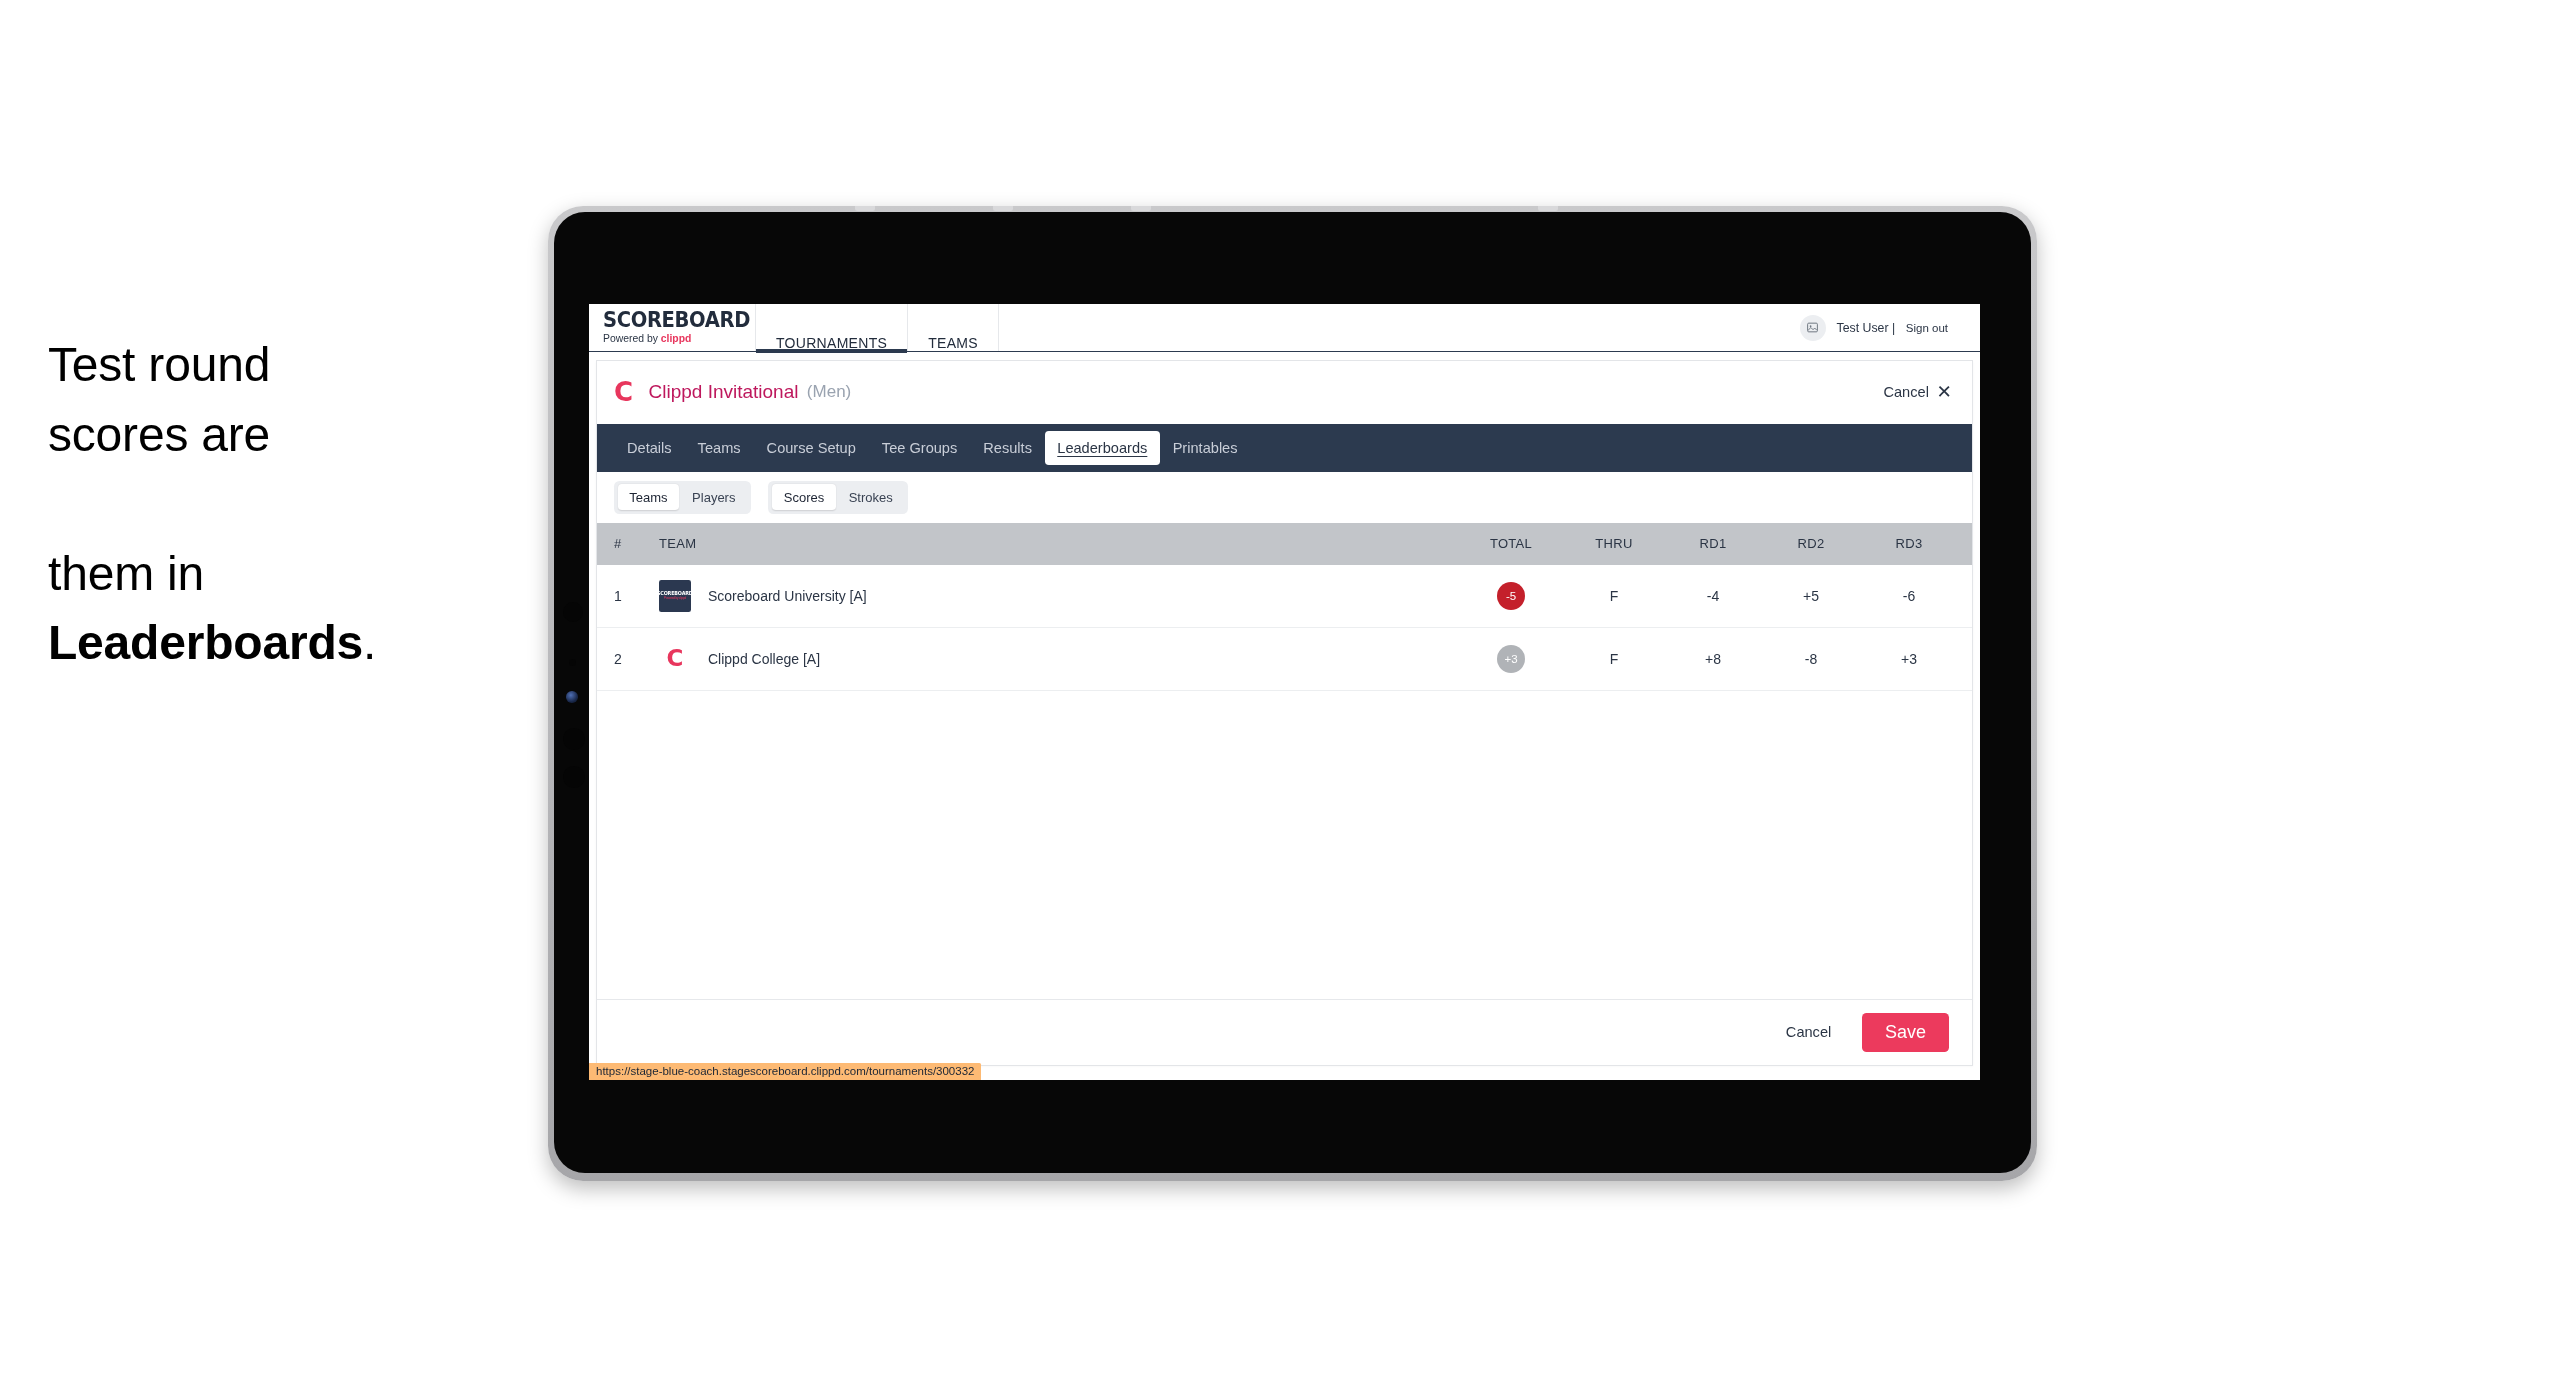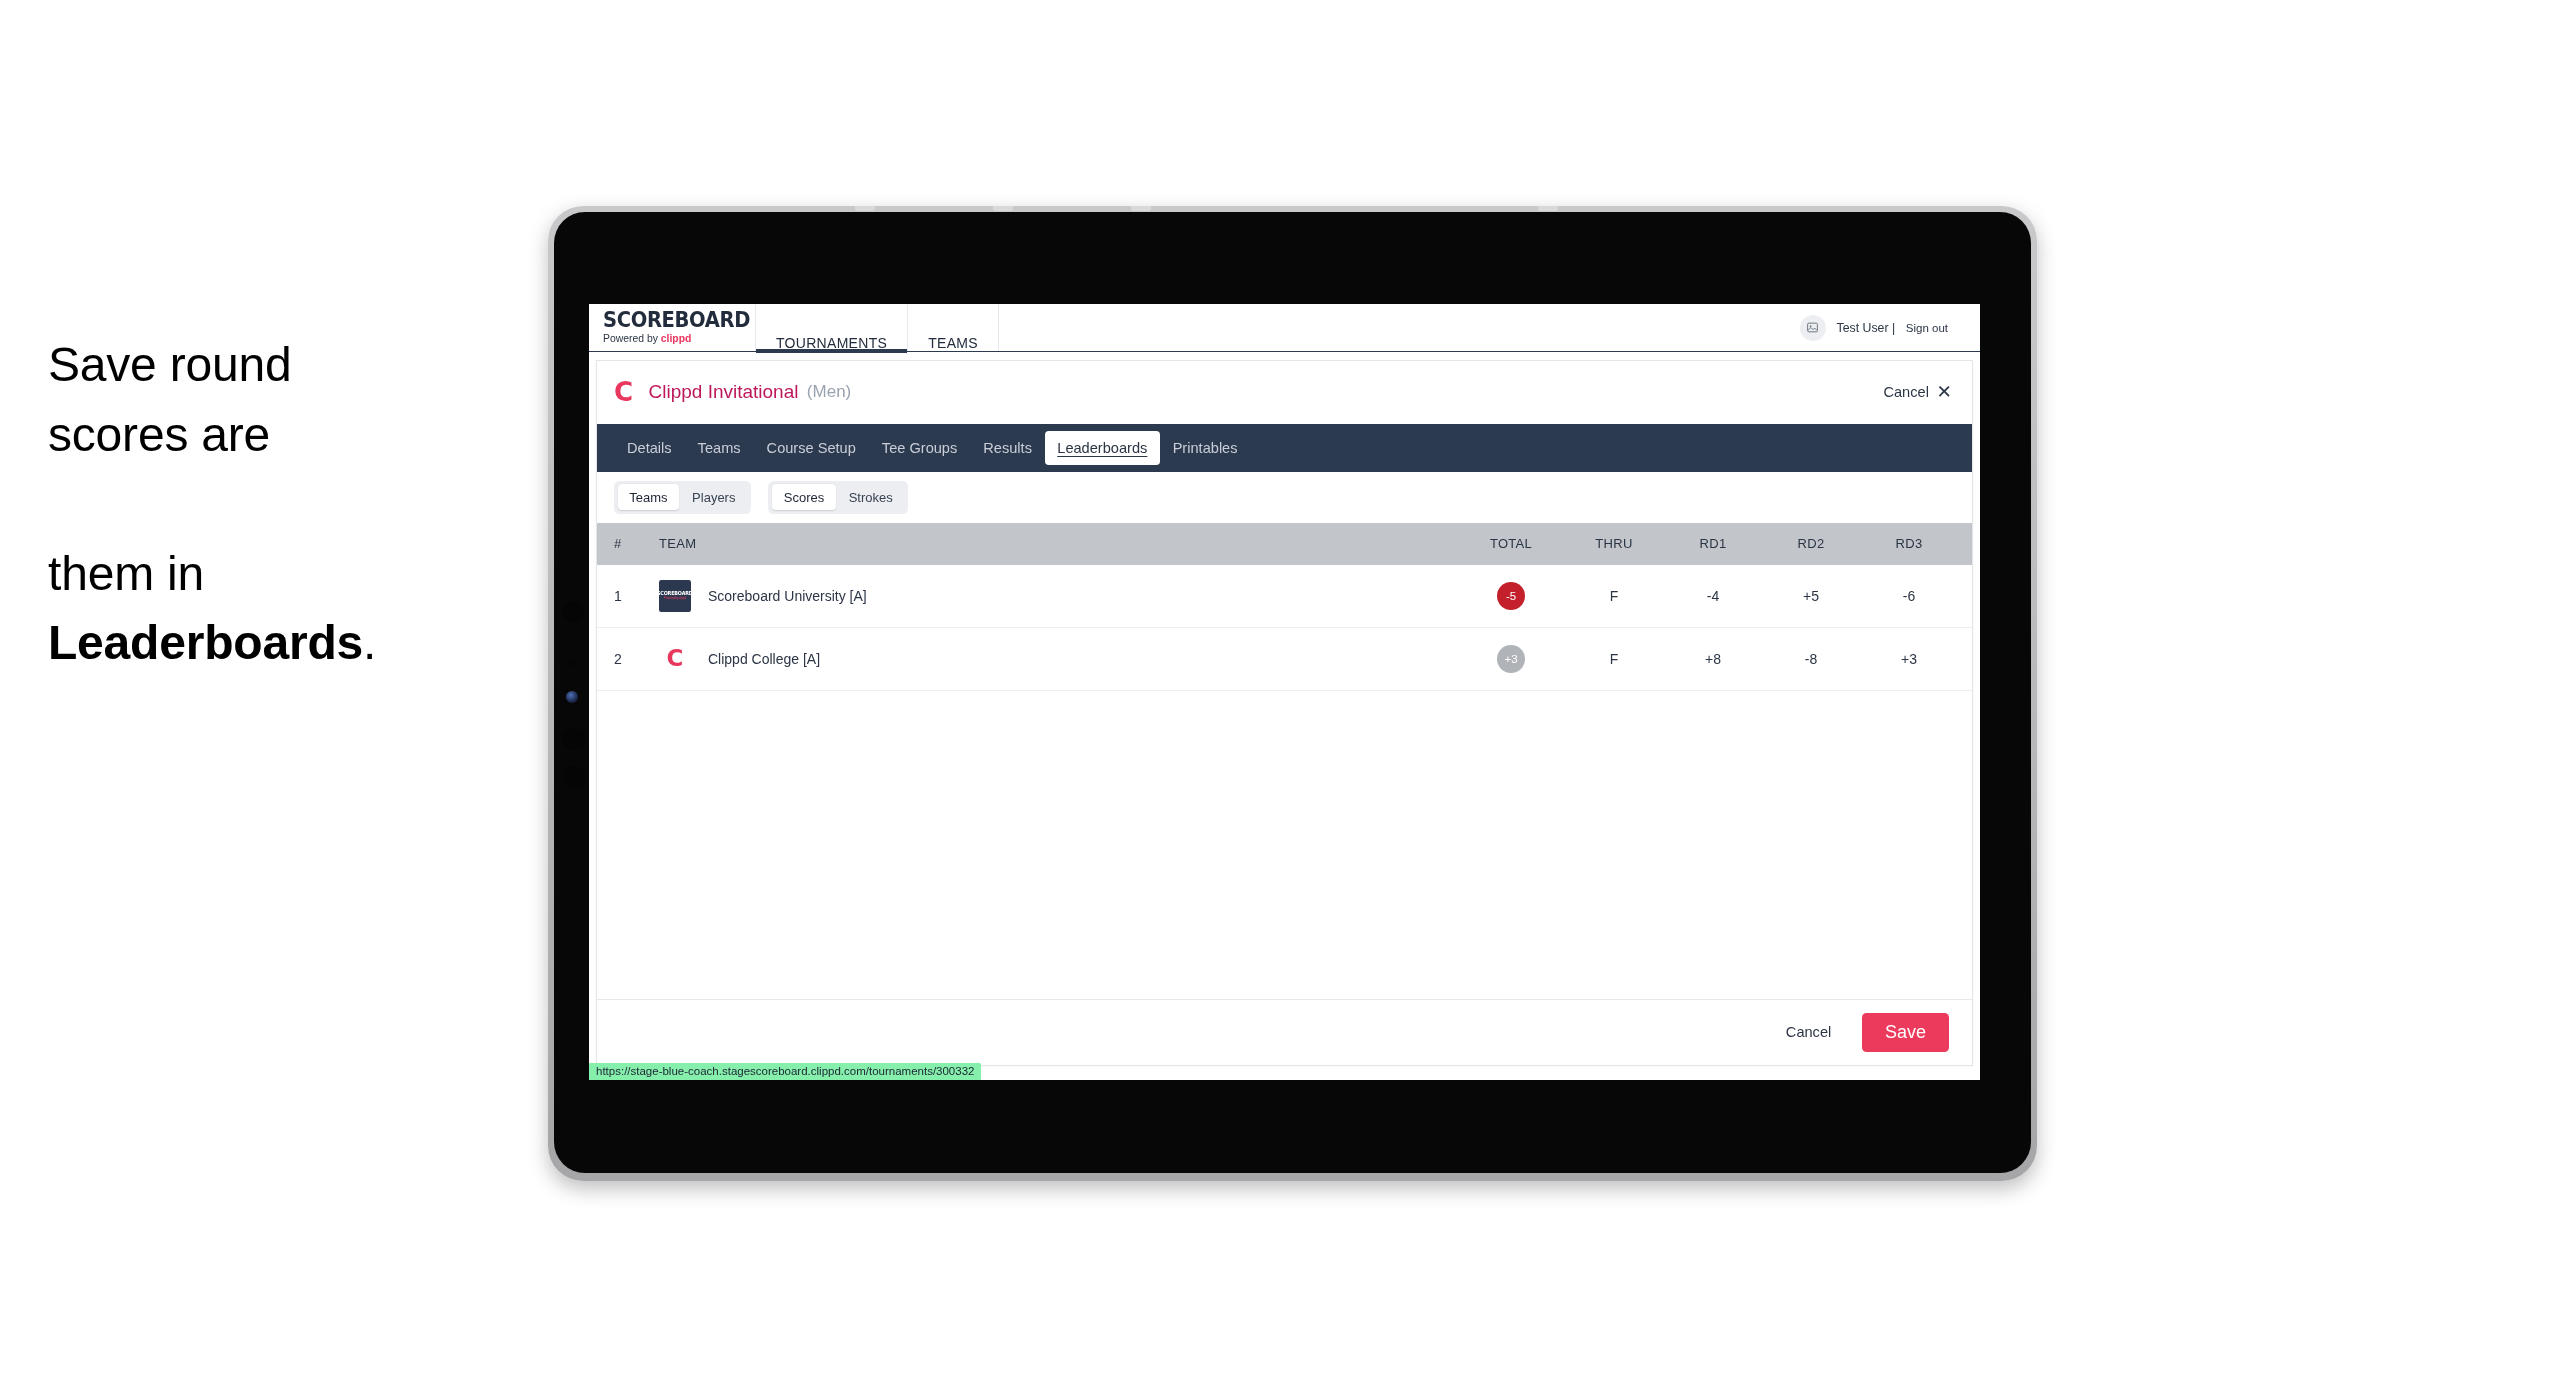--- a/index.html
+++ b/index.html
@@ -287,35 +287,35 @@
     border: none; border-radius: 4.6px;
     padding: 9.2px 23px;
     cursor: pointer;
     font-family: "Liberation Sans", sans-serif;
   }
 
   
   #statusbar-url {
     position: absolute;
     left: 0px; bottom: 0px;
-    background: #86efac;
+    background: #fdba74;
     color: #1b2534;
     font-size: 11.5px;
     padding: 2.3px 7px 3.1px 7px;
     white-space: nowrap;
     border-top-right-radius: 1.5px;
   }
 </style>
 </head>
 <body>
 
 <div id="stage">
 
   <div id="caption">
-    <span>Save round</span><br>
+    <span>Test round</span><br>
     <span>scores are</span><br>
     <br>
     <span>them in</span><br>
     <b>Leaderboards</b><span>.</span>
   </div>
 
   <div id="device">
     <div id="device-screen-bezel"></div>
     <div class="antenna" style="left:307px;"></div>
     <div class="antenna" style="left:445px;"></div>

